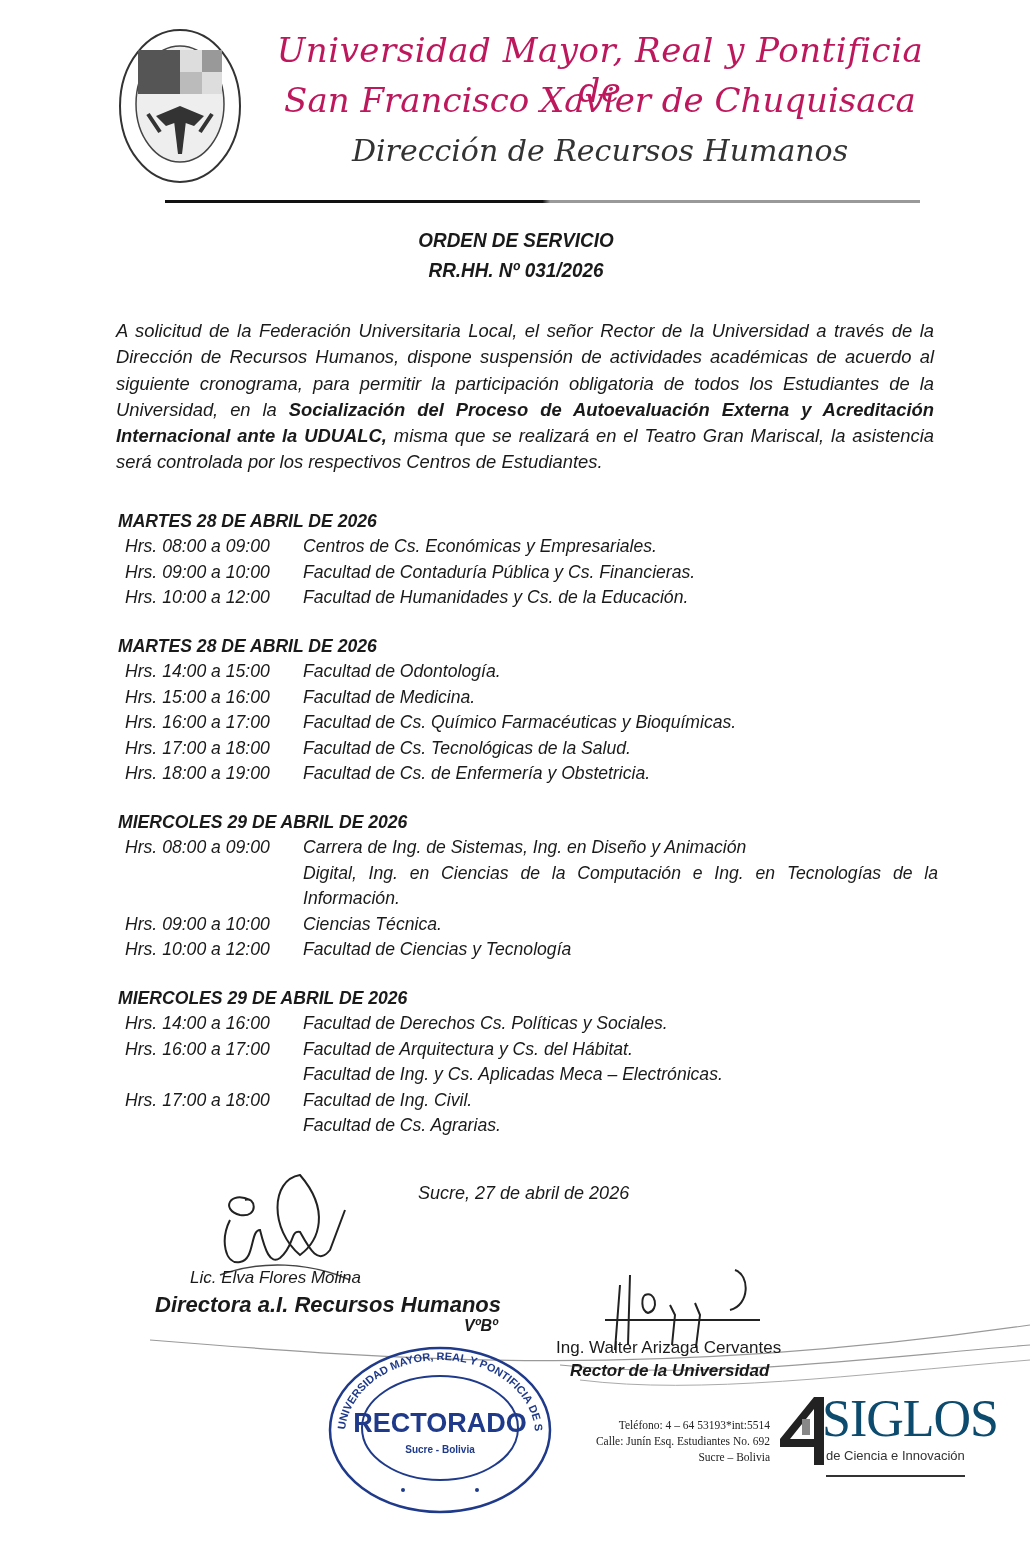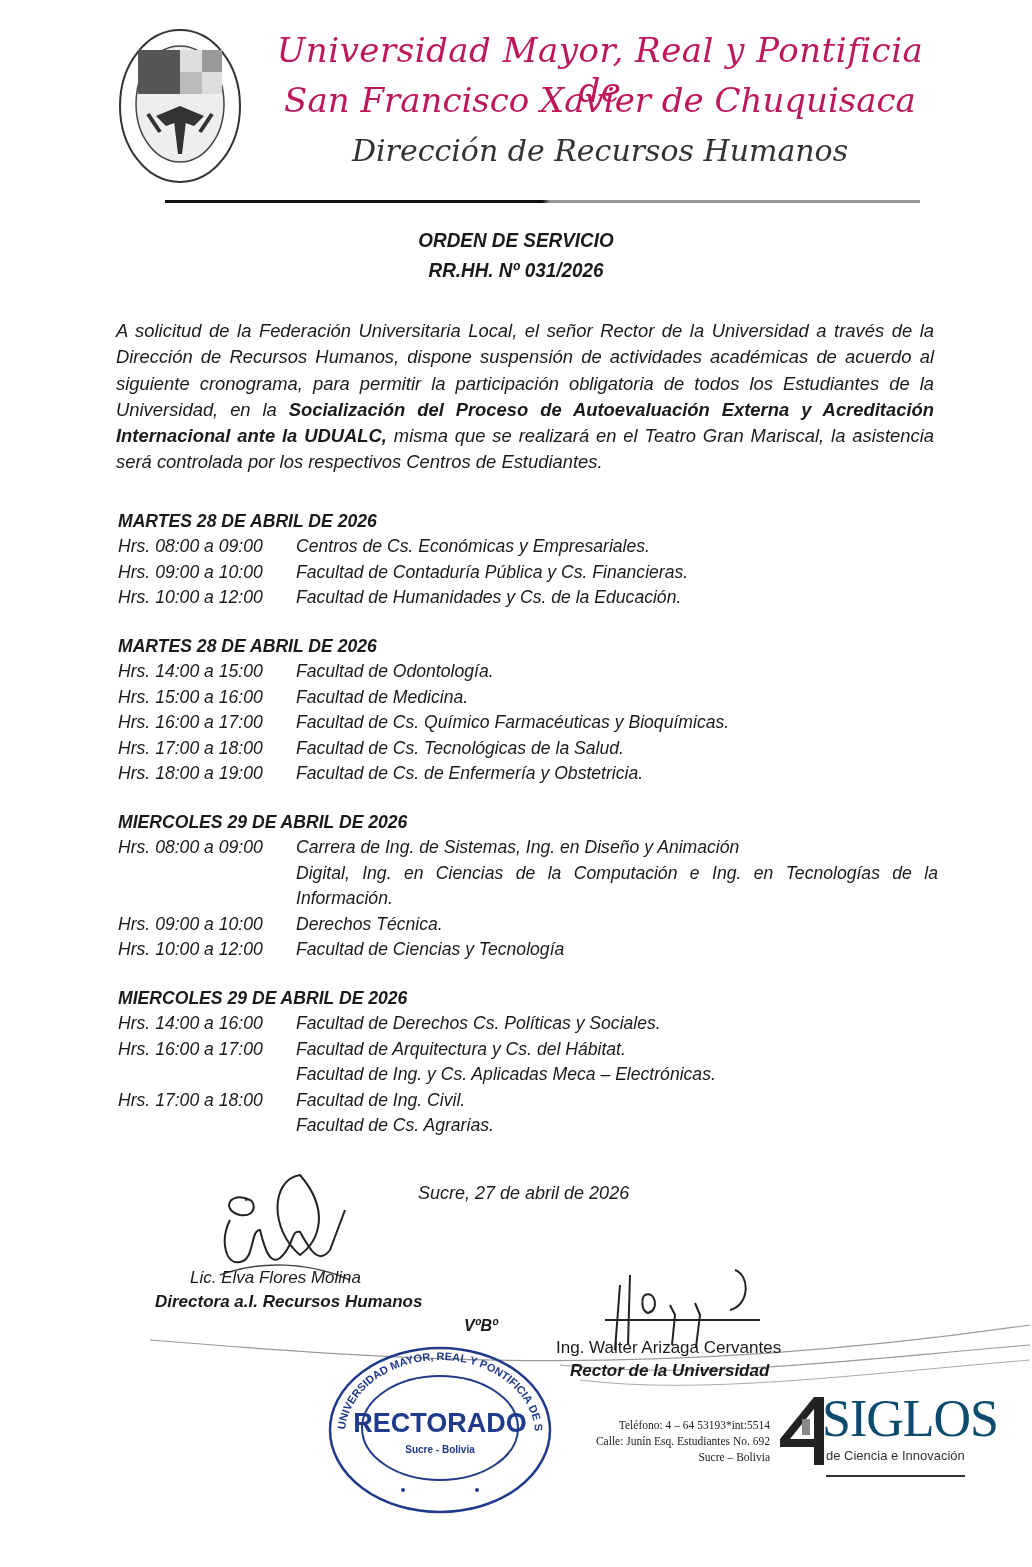--- a/index.html
+++ b/index.html
@@ -10,27 +10,27 @@
   .hdr1 { top:30px; font-size:34px; letter-spacing:0.5px; }
   .hdr2 { top:80px; font-size:34px; }
   .hdr3 { top:133px; font-size:30px; color:#333; }
   .rule { left:165px; top:200px; width:755px; height:3px; background:linear-gradient(to right,#111 0%,#111 50%,#999 51%,#999 100%); }
   .title { left:0; width:1032px; text-align:center; font-weight:bold; font-style:italic; font-size:21px; transform:scaleX(0.9); }
   .t1 { top:228px; } .t2 { top:258px; }
   .para { left:116px; top:318px; width:818px; font-style:italic; font-size:18.4px; line-height:26.3px; text-align:justify; transform-origin:left top; }
   .para b { font-weight:bold; }
   .sched { left:118px; width:820px; font-style:italic; font-size:17.6px; }
   .day { font-weight:bold; font-size:17.6px; height:25px; line-height:25px; }
-  .row { display:flex; line-height:25.5px; }
+  .row { display:flex; line-height:25.5px;margin-left:7px; }
   .hrs { width:178px; flex:none; }
   .fac { flex:1; }
   .sucre { left:418px; top:1183px; font-style:italic; font-size:18px; }
   .sig1 { left:200px; top:1170px; }
   .name1 { left:190px; top:1268px; font-style:italic; font-size:17px; }
-  .role1 { left:155px; top:1292px; font-weight:bold; font-style:italic; font-size:17px; }
+  .role1 { left:155px; top:1292px; font-weight:bold; font-style:italic; font-size:22px; }
   .vobo { left:464px; top:1317px; font-weight:bold; font-style:italic; font-size:16px; }
   .sig2 { left:600px; top:1265px; }
   .name2 { left:556px; top:1338px; font-size:17px; }
   .role2 { left:570px; top:1361px; font-weight:bold; font-style:italic; font-size:17px; }
   .stamp { left:325px; top:1340px; }
   .contact { left:560px; top:1417px; width:210px; text-align:right; font-family:"Liberation Serif", serif; font-size:11.5px; line-height:16px; color:#222; }
   .logo4 { left:778px; top:1395px; }
   .siglos { left:822px; top:1393px; font-family:"Liberation Serif", serif; font-size:52px; letter-spacing:-1px; color:#0c4a6e; line-height:52px; }
   .siglos-sub { left:826px; top:1448px; font-size:13px; color:#333; border-bottom:2px solid #333; padding-bottom:12px; }
   .curve { left:0; top:1320px; }
@@ -111,21 +111,21 @@
   <div class="row">
       <span class="hrs"></span>
       <span class="fac" style="text-align: justify; text-align-last: justify;">Digital, Ing. en Ciencias de la Computación e Ing. en Tecnologías de la</span>
     </div>
   <div class="row">
       <span class="hrs"></span>
       <span class="fac">Información.</span>
     </div>
   <div class="row">
       <span class="hrs">Hrs. 09:00 a 10:00</span>
-      <span class="fac">Derechos Técnica.</span>
+      <span class="fac">Ciencias Técnica.</span>
     </div>
   <div class="row">
       <span class="hrs">Hrs. 10:00 a 12:00</span>
       <span class="fac">Facultad de Ciencias y Tecnología</span>
     </div>
 </div>
 
 <div class="abs sched" style="top:986px;">
   <div class="day">MIERCOLES 29 DE ABRIL DE 2026</div>
   <div class="row">

